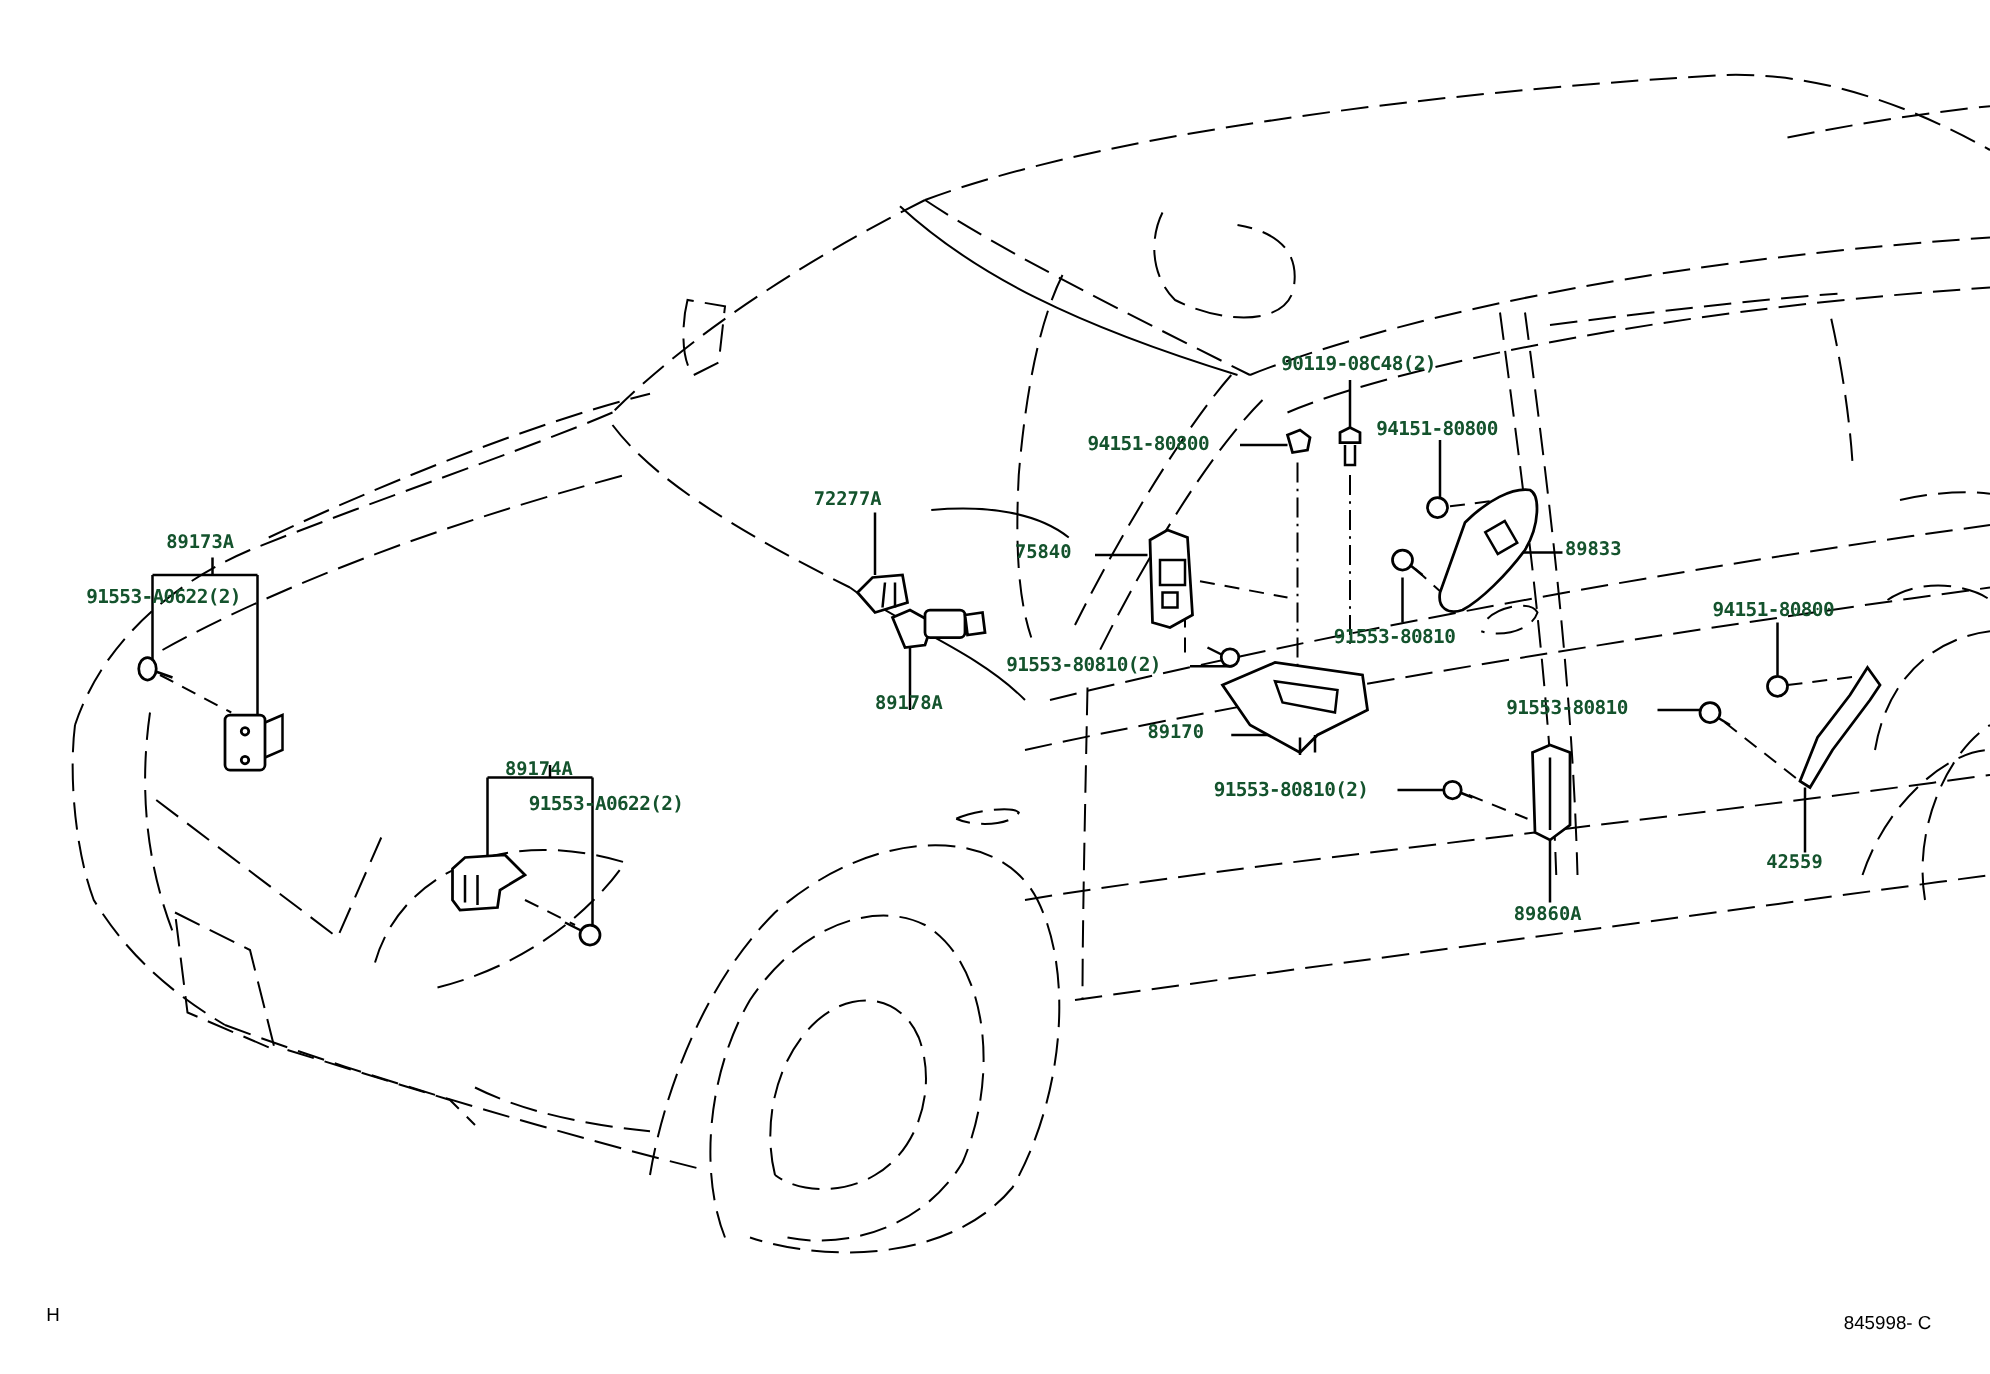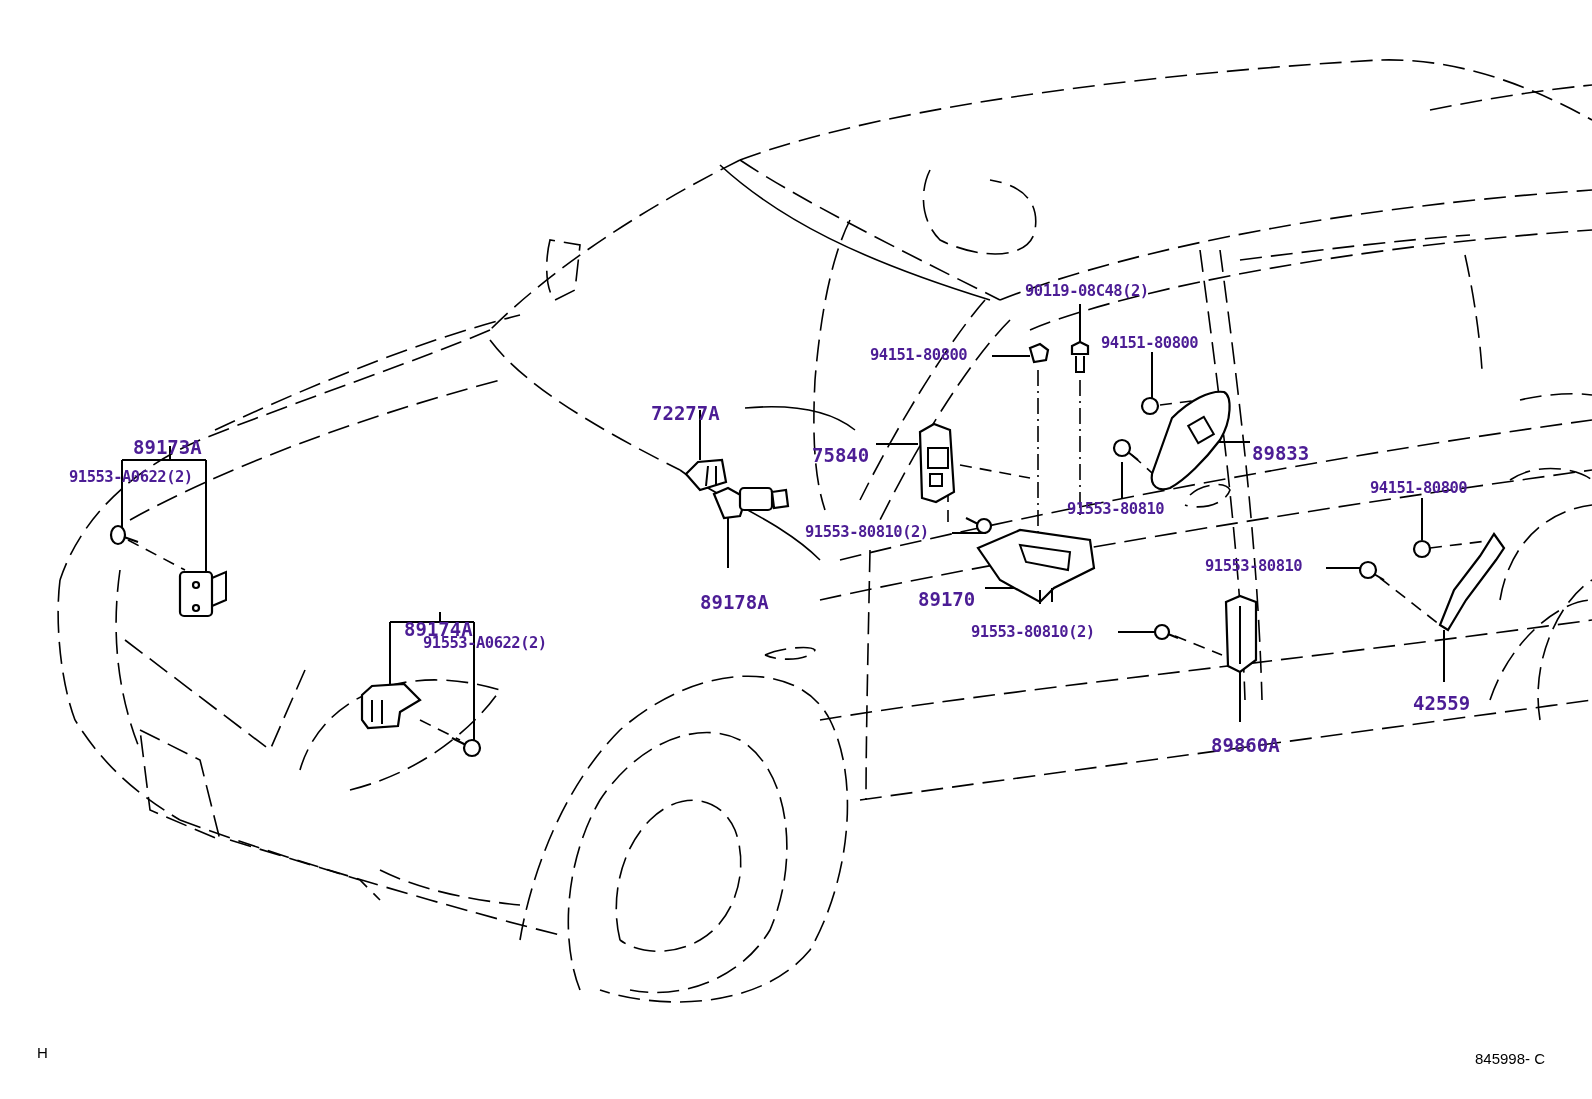--- a/index.html
+++ b/index.html
@@ -1,19 +1,19 @@
 <!DOCTYPE html>
 <html><head>
 <meta charset="utf-8">
 <style>
   html, body { margin: 0; padding: 0; background: #ffffff; }
   body { width: 1592px; height: 1099px; position: relative; overflow: hidden; }
   #diagram { position: absolute; left: 0; top: 0; width: 1592px; height: 1099px; }
-  .lbl { position: absolute; font-family: "DejaVu Sans Mono", monospace; font-weight: bold; color: #4c1d95; white-space: nowrap; line-height: 1; }
-  .big { font-size: 19px; letter-spacing: 0px; margin-top: 12px; }
+  .lbl { position: absolute; font-family: "DejaVu Sans Mono", monospace; font-weight: bold; color: #14532d; white-space: nowrap; line-height: 1; }
+  .big { font-size: 15px; letter-spacing: 0px; }
   .small { font-size: 15.5px; letter-spacing: -0.5px; }
   .foot { position: absolute; font-family: "Liberation Sans", sans-serif; font-size: 15px; color: #000; }
   svg .car { fill: none; stroke: #000; stroke-width: 1.6; stroke-dasharray: 22 9; }
   svg .solid { fill: none; stroke: #000; stroke-width: 1.6; }
   svg .lead { fill: none; stroke: #000; stroke-width: 2; }
   svg .dash { fill: none; stroke: #000; stroke-width: 1.6; stroke-dasharray: 12 8; }
   svg .chain { fill: none; stroke: #000; stroke-width: 1.6; stroke-dasharray: 16 5 2 5; }
   svg .part { fill: #fff; stroke: #000; stroke-width: 2.2; }
   svg .partline { fill: none; stroke: #000; stroke-width: 2; }
 </style>
@@ -198,21 +198,21 @@
       <path class="partline" d="M1240 606 L1240 664"></path>
     </g>
   </svg>
 
   
   <span class="lbl big" style="left:133px; top:426px;">89173A</span>
   <span class="lbl small" style="left:69px; top:470px;">91553-A0622(2)</span>
   <span class="lbl big" style="left:404px; top:608px;">89174A</span>
   <span class="lbl small" style="left:423px; top:636px;">91553-A0622(2)</span>
   <span class="lbl big" style="left:651px; top:392px;">72277A</span>
-  <span class="lbl big" style="left:700px; top:581px;">89178A</span>
+  <span class="lbl big" style="left:700px; top:555px;">89178A</span>
   <span class="lbl big" style="left:812px; top:434px;">75840</span>
   <span class="lbl small" style="left:805px; top:525px;">91553-80810(2)</span>
   <span class="lbl big" style="left:918px; top:578px;">89170</span>
   <span class="lbl small" style="left:870px; top:348px;">94151-80800</span>
   <span class="lbl small" style="left:1025px; top:284px;">90119-08C48(2)</span>
   <span class="lbl small" style="left:1101px; top:336px;">94151-80800</span>
   <span class="lbl big" style="left:1252px; top:432px;text-align:right;">89833</span>
   <span class="lbl small" style="left:1067px; top:502px;">91553-80810</span>
   <span class="lbl small" style="left:1370px; top:481px;">94151-80800</span>
   <span class="lbl small" style="left:1205px; top:559px;">91553-80810</span>

